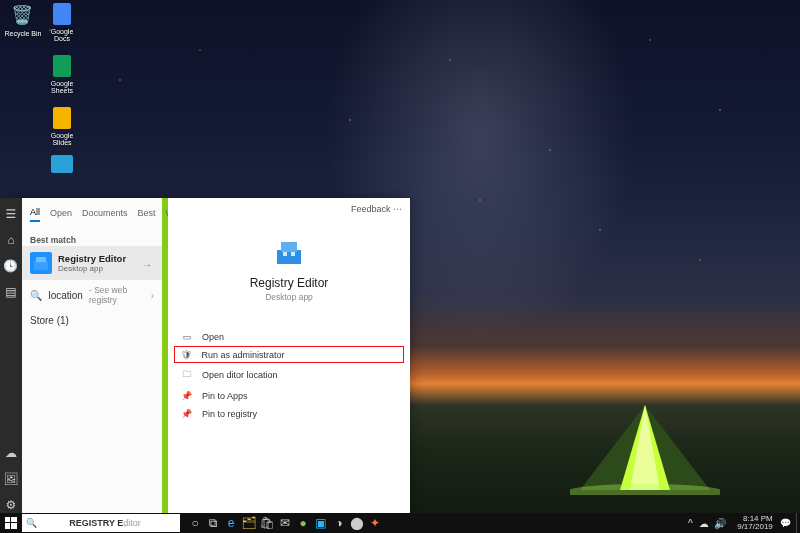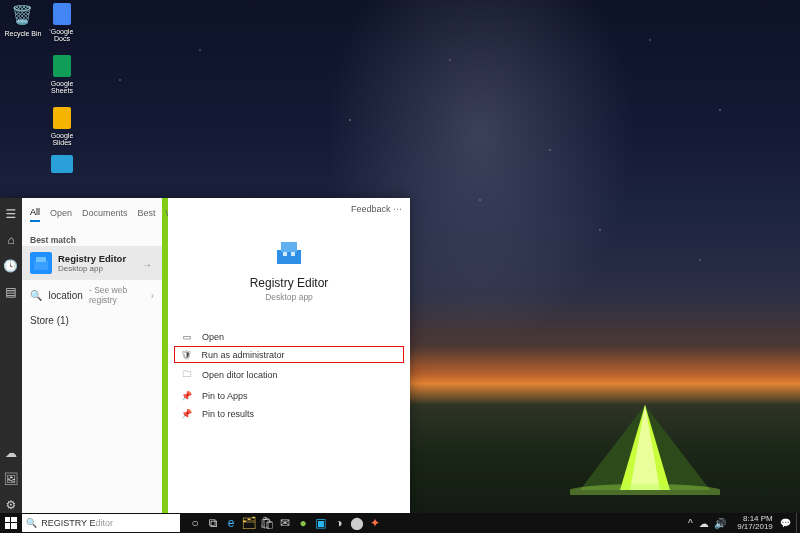--- a/index.html
+++ b/index.html
@@ -123,21 +123,21 @@
   font-size: 9px;
 }
 .tb-start {
   width: 22px; height: 20px; display: flex; align-items: center; justify-content: center; cursor: pointer;
 }
 .searchbox {
   width: 158px; height: 18px; background: #fff; display: flex; align-items: center;
   padding: 0 4px; gap: 4px; color: #333;
 }
 .searchbox .stext { font-size: 9px; }
-.searchbox .stext b { font-weight: 400; text-transform: uppercase; }
+.searchbox .stext b { font-weight: 700; text-transform: uppercase; margin-left: 28px; }
 .searchbox .sdim { color: #999; }
 
 .tb-icons { display: flex; align-items: center; margin-left: 6px; }
 .tb-icons > span {
   width: 18px; height: 20px; display: flex; align-items: center; justify-content: center;
   cursor: pointer; font-size: 12px;
 }
 .tb-spacer { flex: 1; }
 .tray { display: flex; align-items: center; gap: 6px; padding-right: 6px; }
 .tray span { font-size: 10px; cursor: pointer; }
@@ -258,21 +258,21 @@
         <div class="action">
           <span class="aico">🗀</span>
           <span>Open ditor location</span>
         </div>
         <div class="action">
           <span class="aico">📌</span>
           <span>Pin to Apps</span>
         </div>
         <div class="action">
           <span class="aico">📌</span>
-          <span>Pin to results</span>
+          <span>Pin to registry</span>
         </div>
       </div>
     </div>
   </div>
 
   <div class="taskbar">
     <div class="tb-start">
       <svg width="12" height="12" viewBox="0 0 12 12">
         <rect x="0" y="0" width="5" height="5" fill="#fff"></rect>
           <rect x="6" y="0" width="6" height="5" fill="#fff"></rect>

